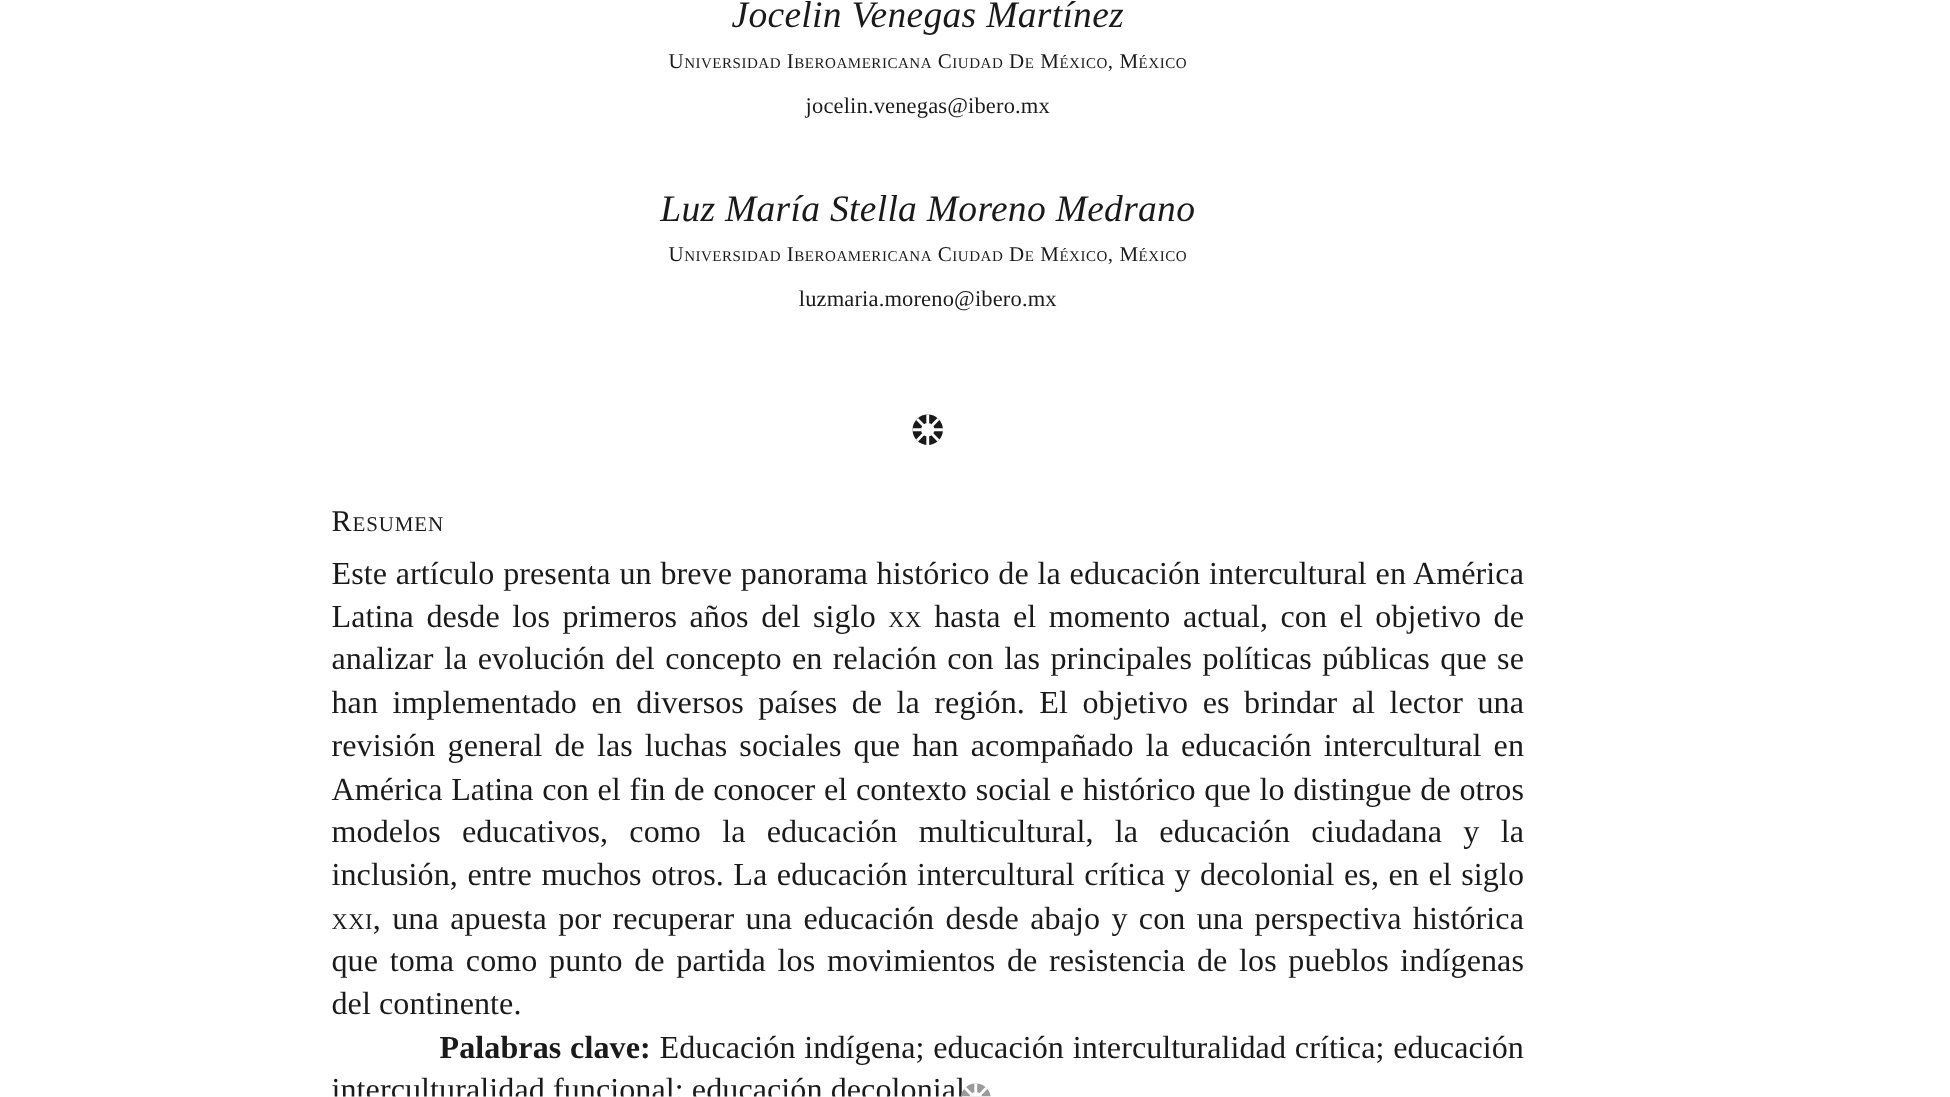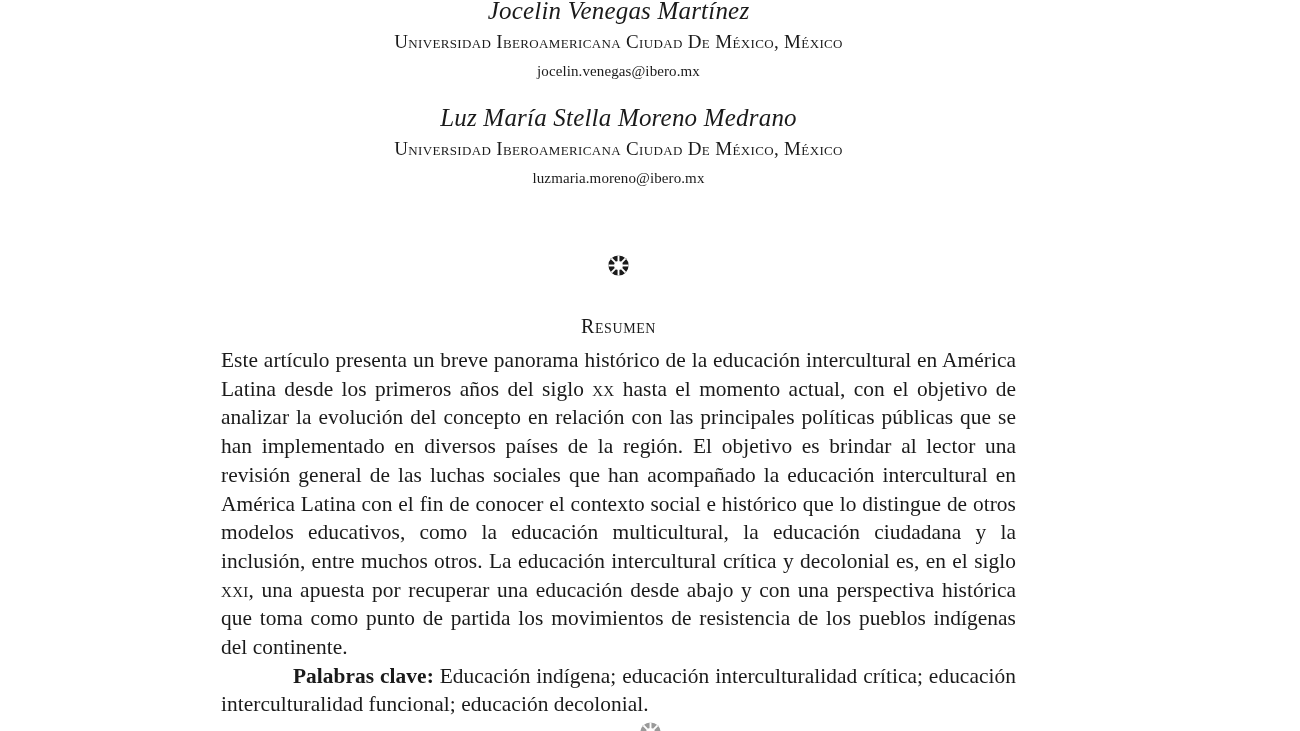--- a/index.html
+++ b/index.html
@@ -33,32 +33,32 @@
   }
 
   
   .author-block {
     text-align: center;
   }
   .author-block.first {
     margin-top: -4px;
   }
   .author-block.second {
-    margin-top: 18px;
+    margin-top: 40px;
   }
   .author-name {
     font-style: italic;
     font-size: 25px;
     line-height: 30px;
     letter-spacing: 0.2px;
     white-space: nowrap;
   }
   .author-affiliation {
     font-variant: small-caps;
-    font-size: 19px;
+    font-size: 14px;
     line-height: 28px;
     letter-spacing: 0.35px;
     margin-top: 2px;
     white-space: nowrap;
   }
   .author-email {
     font-size: 15px;
     line-height: 28px;
     margin-top: 1px;
     letter-spacing: 0.1px;
@@ -72,21 +72,20 @@
     height: 24px;
     line-height: 24px;
   }
   .fleuron svg {
     display: inline-block;
     vertical-align: middle;
   }
 
   
   .section-heading {
-    text-align: center;
     font-variant: small-caps;
     font-size: 20px;
     letter-spacing: 0.6px;
     margin-top: 38px;
     line-height: 24px;
   }
 
   
   .abstract {
     margin-top: 8px;

